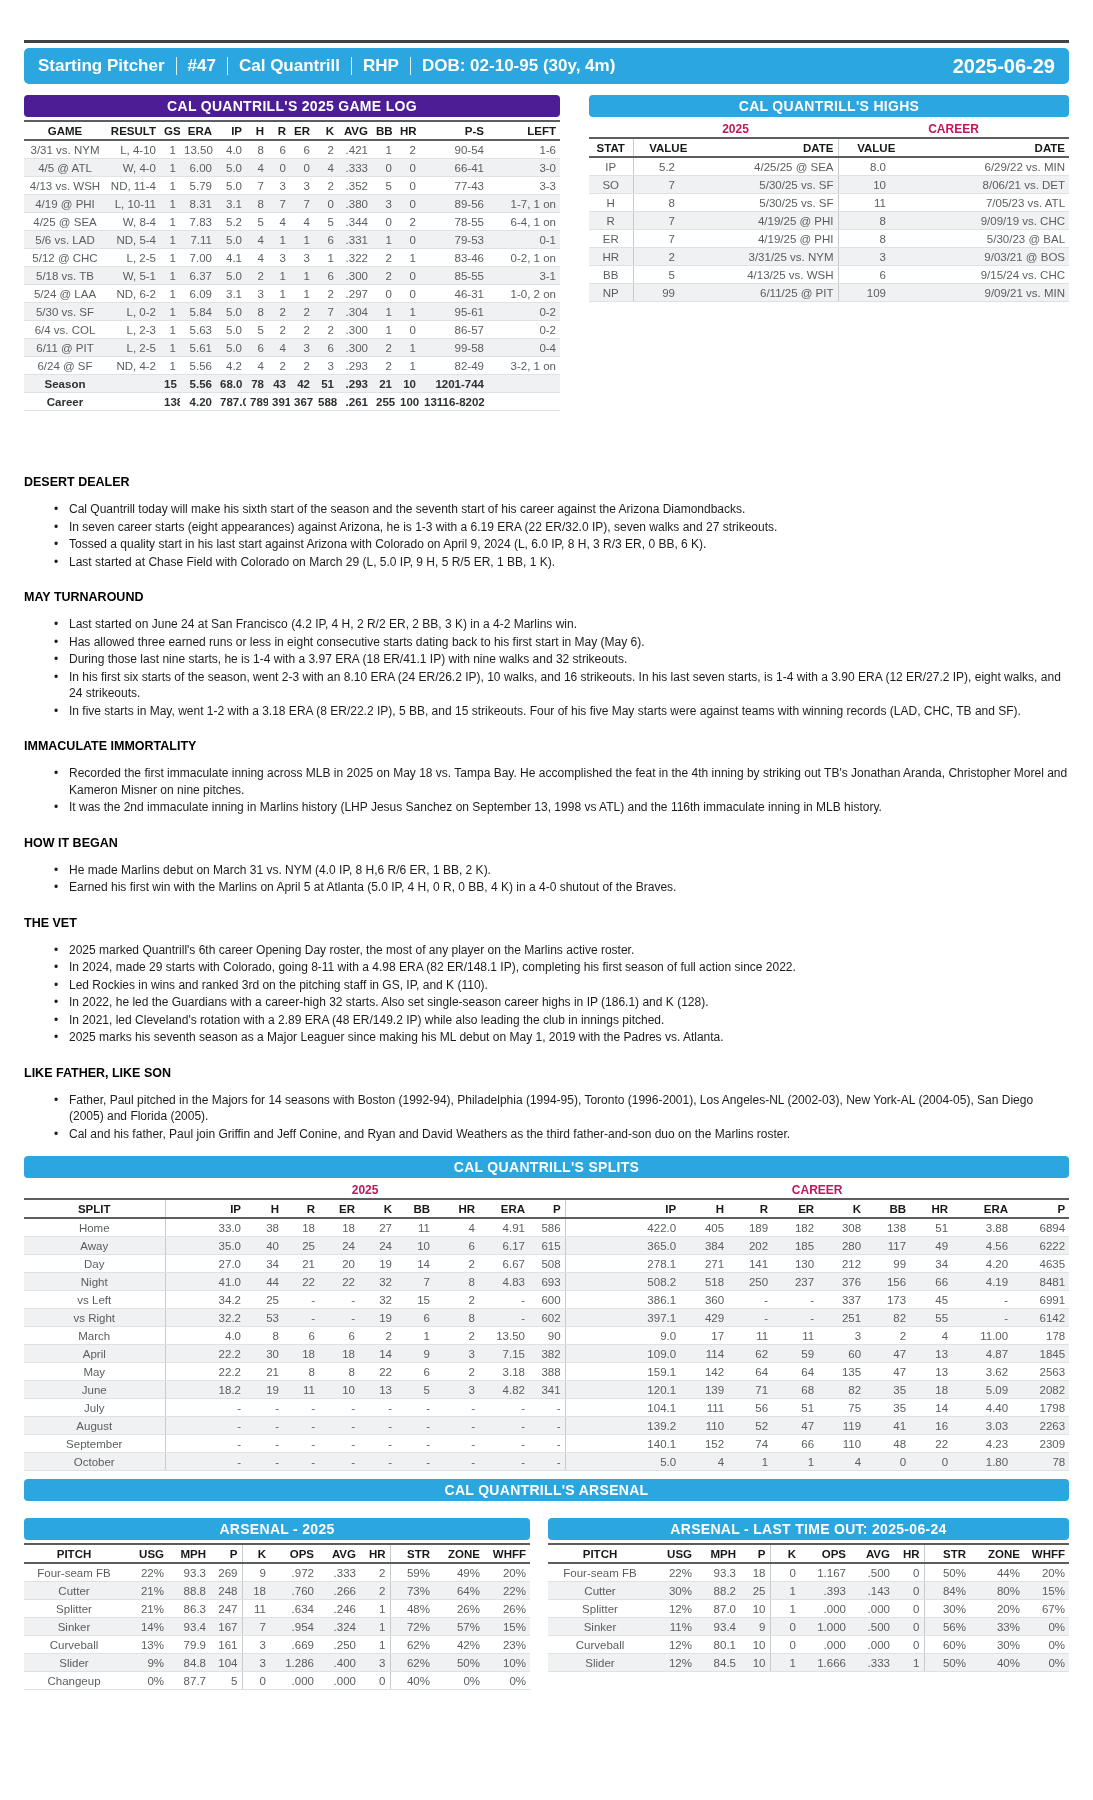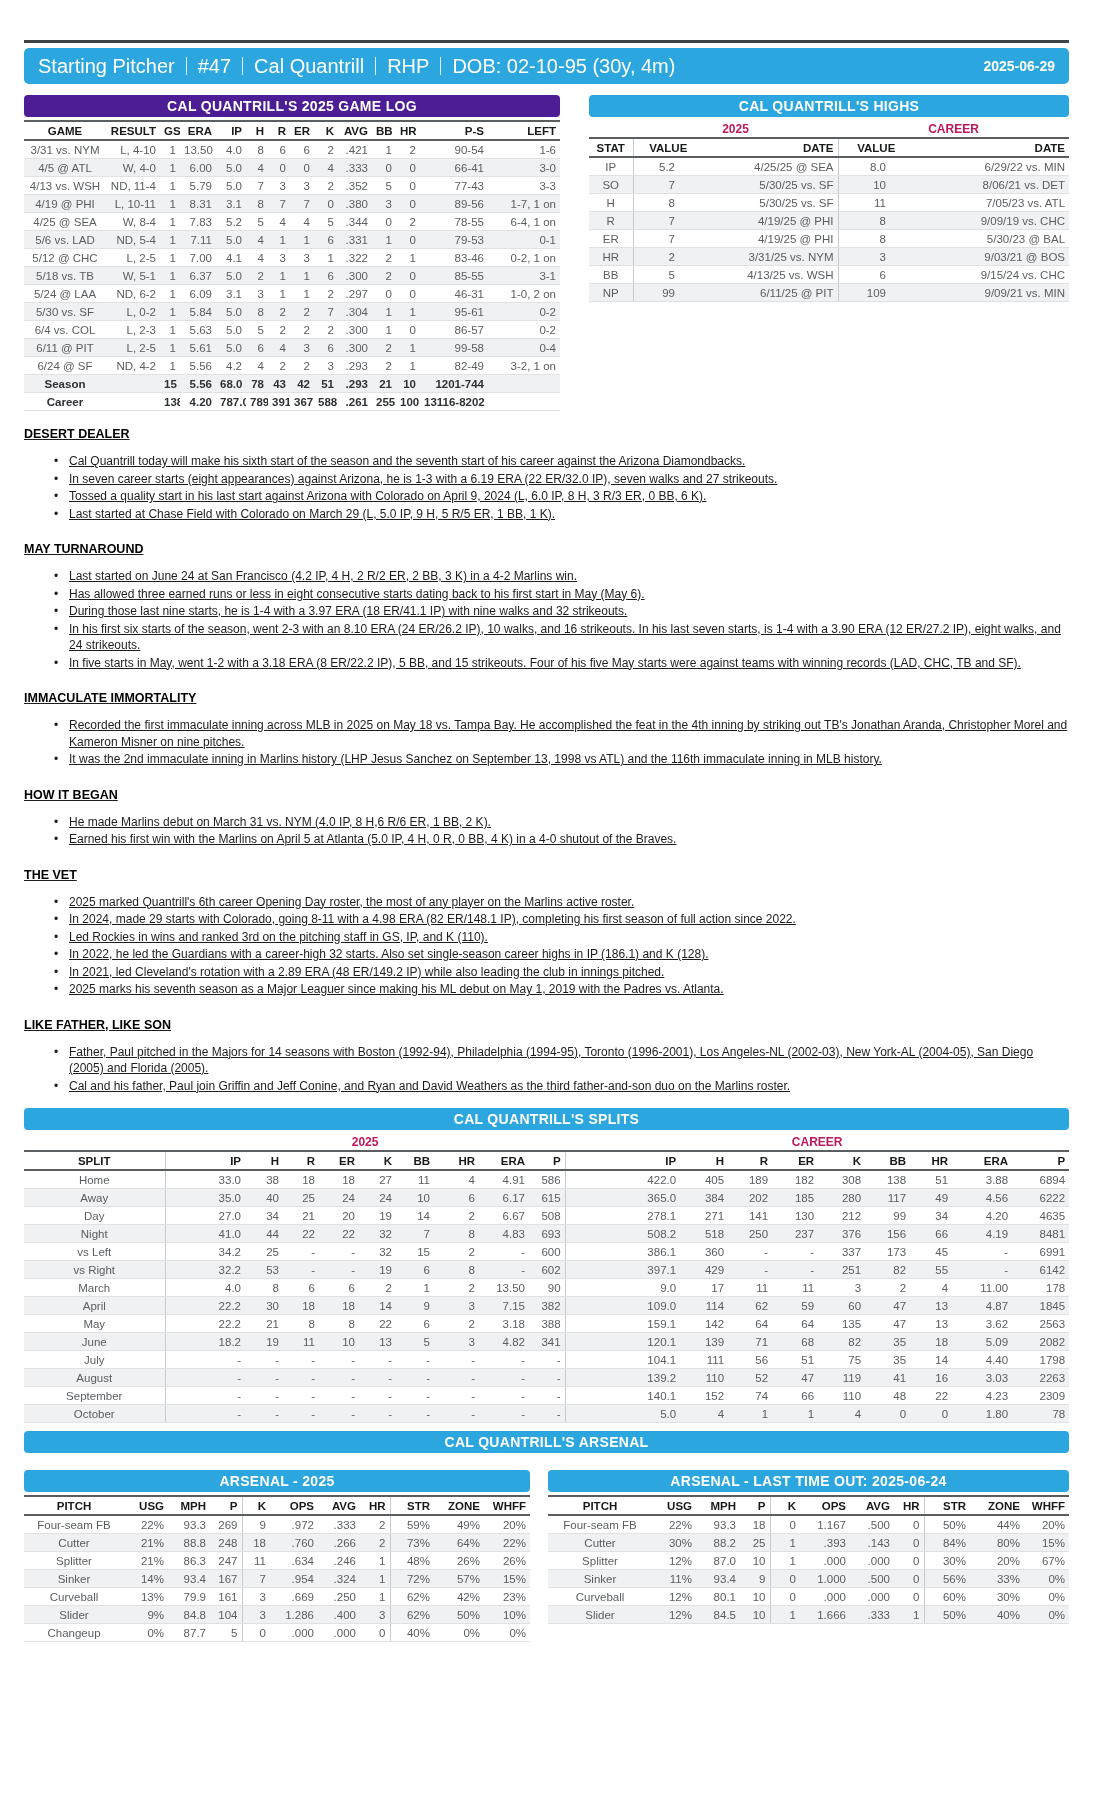--- a/index.html
+++ b/index.html
@@ -1,40 +1,40 @@
 <!DOCTYPE html>
 <html><head>
 <meta charset="utf-8">
 <style>
   html,body{margin:0;padding:0;background:#fff;}
   .page{position:relative;width:1093px;height:1800px;overflow:hidden;background:#fff;
         font-family:"Liberation Sans","DejaVu Sans",sans-serif;}
   .top-rule{margin:40px 24px 0;height:3px;background:#3f4345;}
   .topbar{margin:5px 24px 0;height:36px;border-radius:5px;display:flex;align-items:center;
           padding:0 14px;box-sizing:border-box;color:#fff;background:#2BA6DF;}
-  .hitem{font-weight:normal;font-size:20px;white-space:nowrap;}
+  .hitem{font-weight:bold;font-size:17px;white-space:nowrap;}
   .sep{width:1px;height:18px;background:rgba(255,255,255,.85);margin:0 11px;display:inline-block;flex:0 0 auto;}
-  .date{margin-left:auto;font-weight:bold;font-size:14px;}
+  .date{margin-left:auto;font-weight:bold;font-size:20px;}
   .bar{height:22px;background:#2BA6DF;border-radius:4px;color:#fff;font-weight:bold;
        font-size:14px;text-align:center;line-height:22px;letter-spacing:.3px;}
   .cols2{display:flex;margin:11px 24px 0;gap:29px;align-items:flex-start;}
   .colL{width:536px;flex:0 0 auto;} .colR{width:480px;flex:0 0 auto;}
   table{border-collapse:collapse;table-layout:fixed;margin-top:3px;}
   #gamelog{width:536px;} #highs{width:480px;} #splits{width:1045px;}
   #arsenal0{width:506px;} #arsenal1{width:521px;}
   th,td{font-size:11.5px;padding:2.5px 4px;white-space:nowrap;overflow:hidden;}
   th{color:#17191a;font-weight:bold;border-top:2px solid #5a5e60;border-bottom:2px solid #5a5e60;}
   tr.group-row th{border:none;font-size:12px;text-align:center;padding:2px 0 1px;color:#be185d;}
   td{color:#5a5e61;border-bottom:1px solid #DFE1E3;}
   tbody tr:nth-child(even){background:#EFF1F2;}
   tr.total td{font-weight:bold;color:#2e3234;}
   .num{text-align:right;} .left{text-align:center;}
   .vl{border-left:1px solid #C8CBCD;}
   .pad-r{padding-right:28px;}
-  .notes{margin:16px 24px 0;color:#1d1d1d;text-decoration:underline;}
+  .notes{margin:64px 24px 0;color:#1d1d1d;}
   .note-heading{font-weight:bold;font-size:12.5px;color:#000;margin:20px 0 12px;}
   .notes section:first-child .note-heading{margin-top:0;}
   ul.bullets{list-style:none;margin:0 0 0 24px;padding:0;font-size:12px;line-height:16.5px;}
   ul.bullets li{position:relative;padding-left:21px;margin:0 0 1px;}
   ul.bullets li::before{content:"\2022";position:absolute;left:6px;top:0;color:#1d1d1d;}
   .splitsec{margin:14px 24px 0;}
   .arsec{margin:8px 24px 0;}
   .arsenal-cols{display:flex;margin:17px 24px 0;gap:18px;align-items:flex-start;}
   .arsL{width:506px;flex:0 0 auto;} .arsR{width:521px;flex:0 0 auto;}
 </style>

